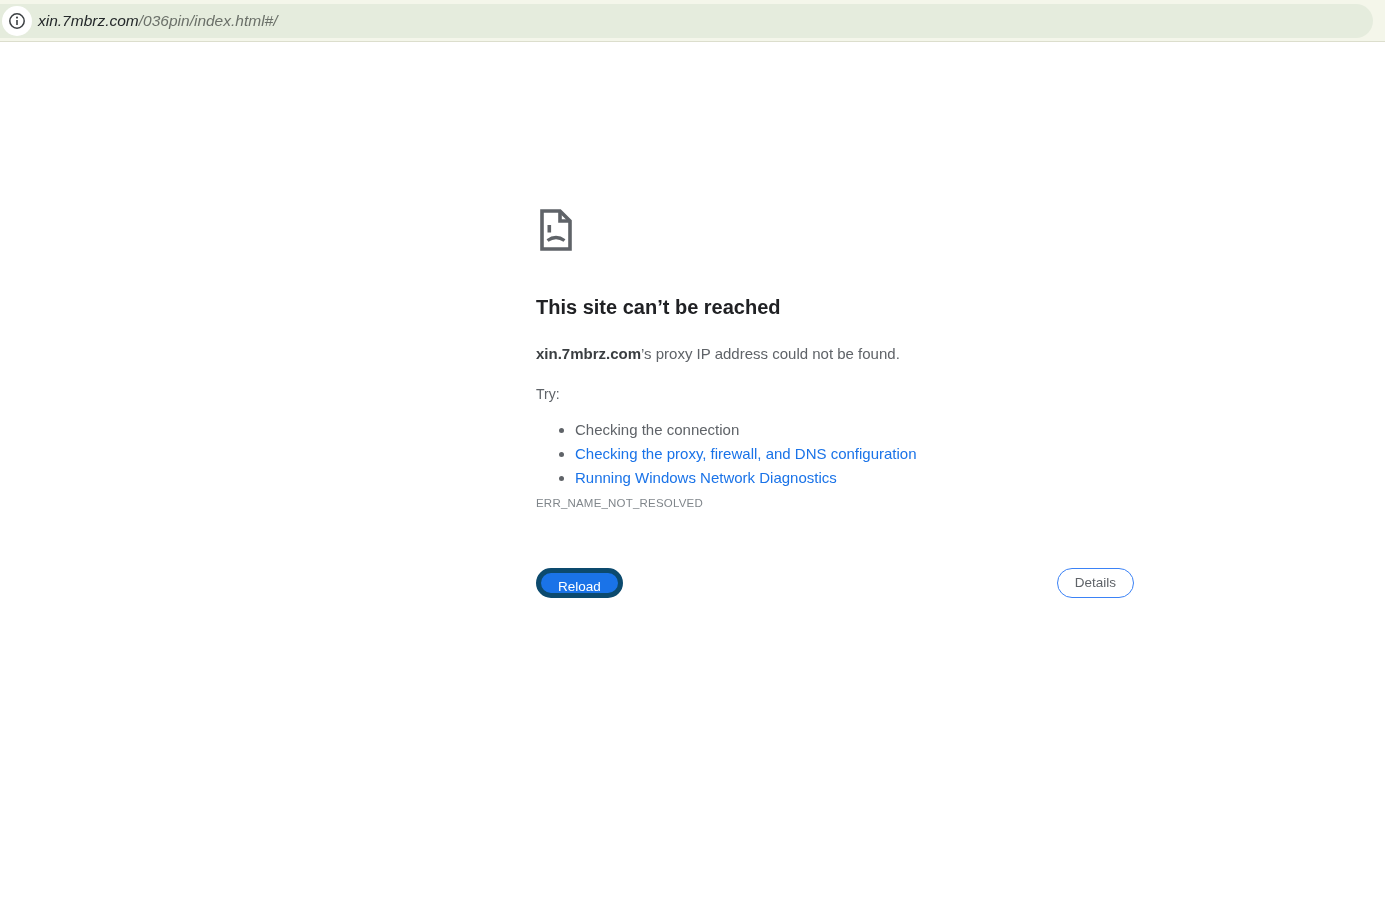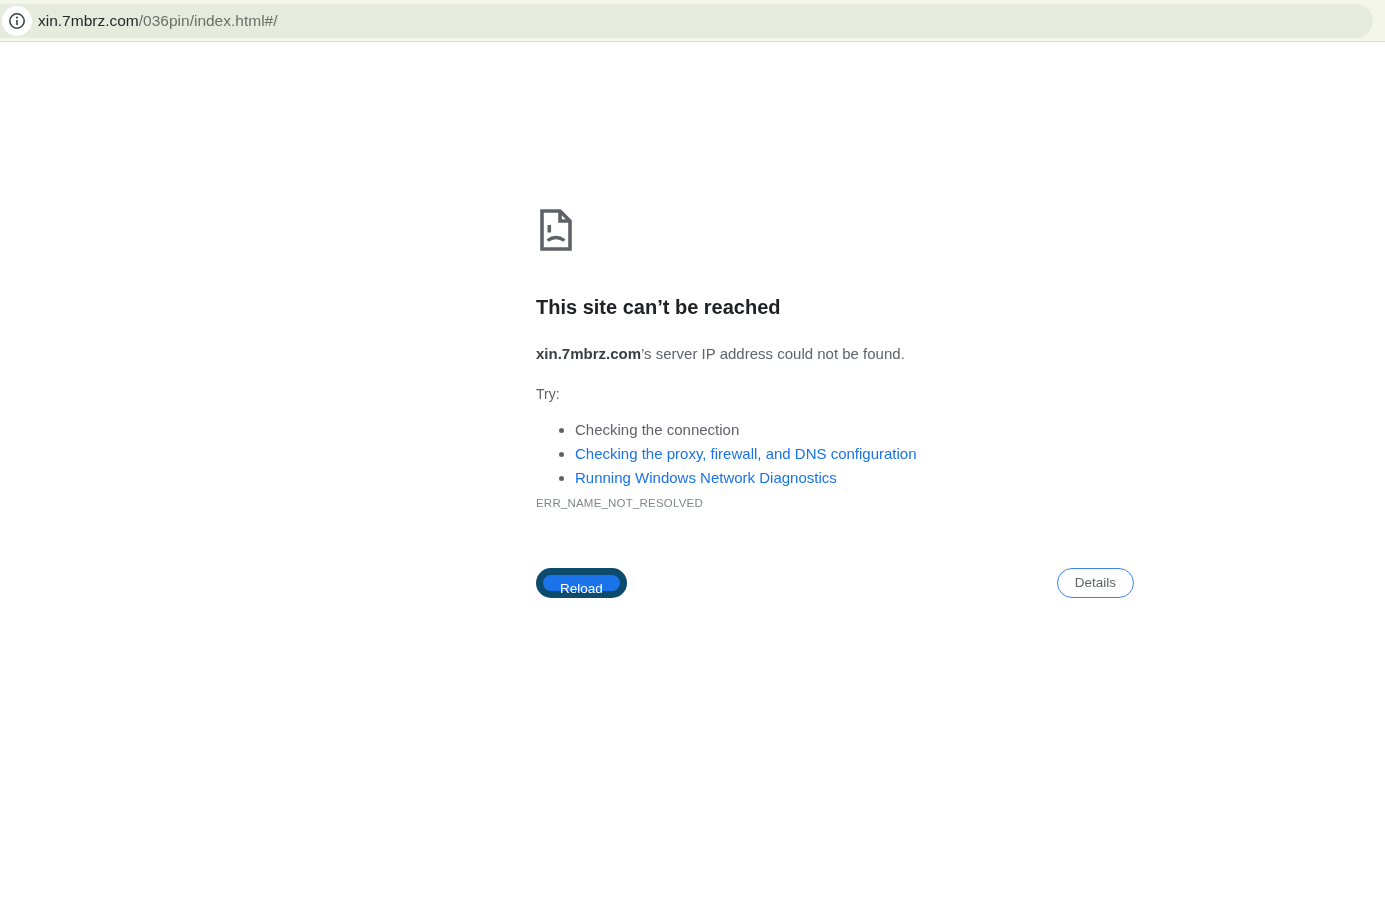--- a/index.html
+++ b/index.html
@@ -48,20 +48,21 @@
   }
   .url-text {
     position: absolute;
     left: 62px; 
     top: 0;
     height: 24px;
     line-height: 34px;
     font-size: 15.5px;
     white-space: nowrap;
     color: #5f6368;
+    font-style: italic;
   }
   .url-text .domain { color: #24282a; }
   .url-text .path   { color: #6b7069; }
 
   
   .content {
     position: absolute;
     left: 536px;
     top: 200px;
     width: 598px;
@@ -147,21 +148,21 @@
     font-family: "Liberation Sans", "DejaVu Sans", sans-serif;
     font-size: 13.5px;
     height: 30px;
     padding: 0 17px;
     border-radius: 16px;
     cursor: pointer;
     line-height: 28px;
   }
   .btn-primary {
     background: #1a73e8;
-    border: 7px solid #0c4a6e;
+    border: 5px solid #0c4a6e;
     color: #ffffff;
     font-weight: 500;
   }
   .btn-secondary {
     background: #ffffff;
     border: 1px solid #3b82f6;
     color: #5f6368;
   }
 </style>
 </head>
@@ -192,21 +193,21 @@
       <svg width="40" height="48" viewBox="0 0 40 48">
         <path d="M6 5 H24 L34 15 V43 H6 Z" fill="none" stroke="#5f6368" stroke-width="3.6"></path>
         <path d="M24 5 V15 H34" fill="none" stroke="#5f6368" stroke-width="3.6"></path>
         <rect x="11.5" y="19" width="3.6" height="7.5" fill="#5f6368"></rect>
         <path d="M11.5 34.5 Q20 28.5 28.5 34.5" fill="none" stroke="#5f6368" stroke-width="3.2"></path>
       </svg>
     </div>
 
     <h1 class="err-title">This site can’t be reached</h1>
 
-    <p class="err-message"><span class="msg-domain">xin.7mbrz.com</span><span>’s server IP address could not be found.</span></p>
+    <p class="err-message"><span class="msg-domain">xin.7mbrz.com</span><span>’s proxy IP address could not be found.</span></p>
 
     <div class="try-label">Try:</div>
 
     <ul class="suggestion-list">
       <li>
         <span>Checking the connection</span>
       </li>
       <li>
         <a>Checking the proxy, firewall, and DNS configuration</a>
       </li>

